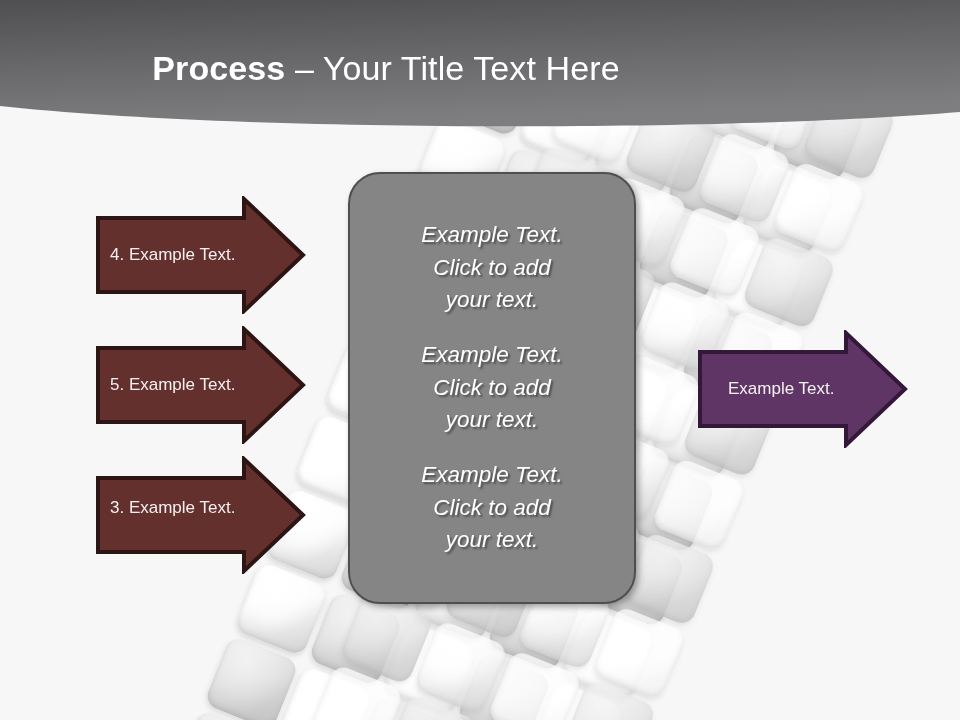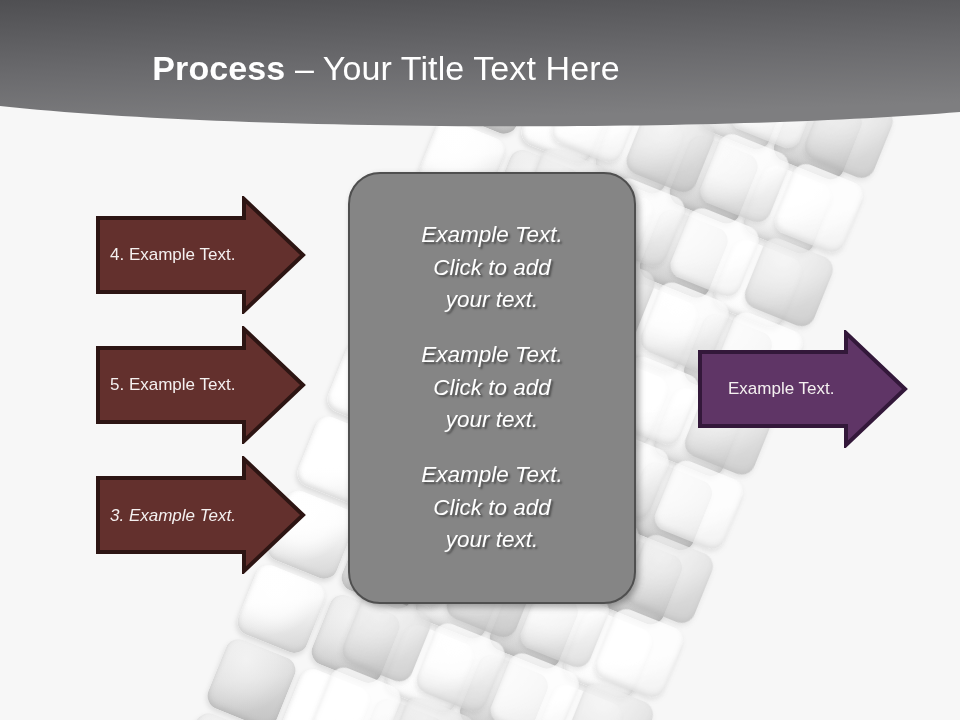--- a/index.html
+++ b/index.html
@@ -263,21 +263,21 @@
     <svg class="arrow" width="210" height="118" viewBox="0 0 210 118">
       <polygon points="2,22 148,22 148,3 207,59 148,115 148,96 2,96" fill="#63302d" stroke="#2d1513" stroke-width="4" stroke-linejoin="miter"></polygon>
     </svg>
     <div class="arrow-label" style="left:14px; top:49px;">5. Example Text.</div>
   </div>
 
   <div class="arrow-wrap" style="left:96px; top:456px;">
     <svg class="arrow" width="210" height="118" viewBox="0 0 210 118">
       <polygon points="2,22 148,22 148,3 207,59 148,115 148,96 2,96" fill="#63302d" stroke="#2d1513" stroke-width="4" stroke-linejoin="miter"></polygon>
     </svg>
-    <div class="arrow-label" style="left:14px; top:50px;font-style:italic;">3. Example Text.</div>
+    <div class="arrow-label" style="left:14px; top:42px;">3. Example Text.</div>
   </div>
 
   <div class="center-panel">
     <div class="panel-text">Example Text.
 Click  to add
 your text.</div>
     <div class="panel-text">Example Text.
 Click  to add
 your text.</div>
     <div class="panel-text">Example Text.

